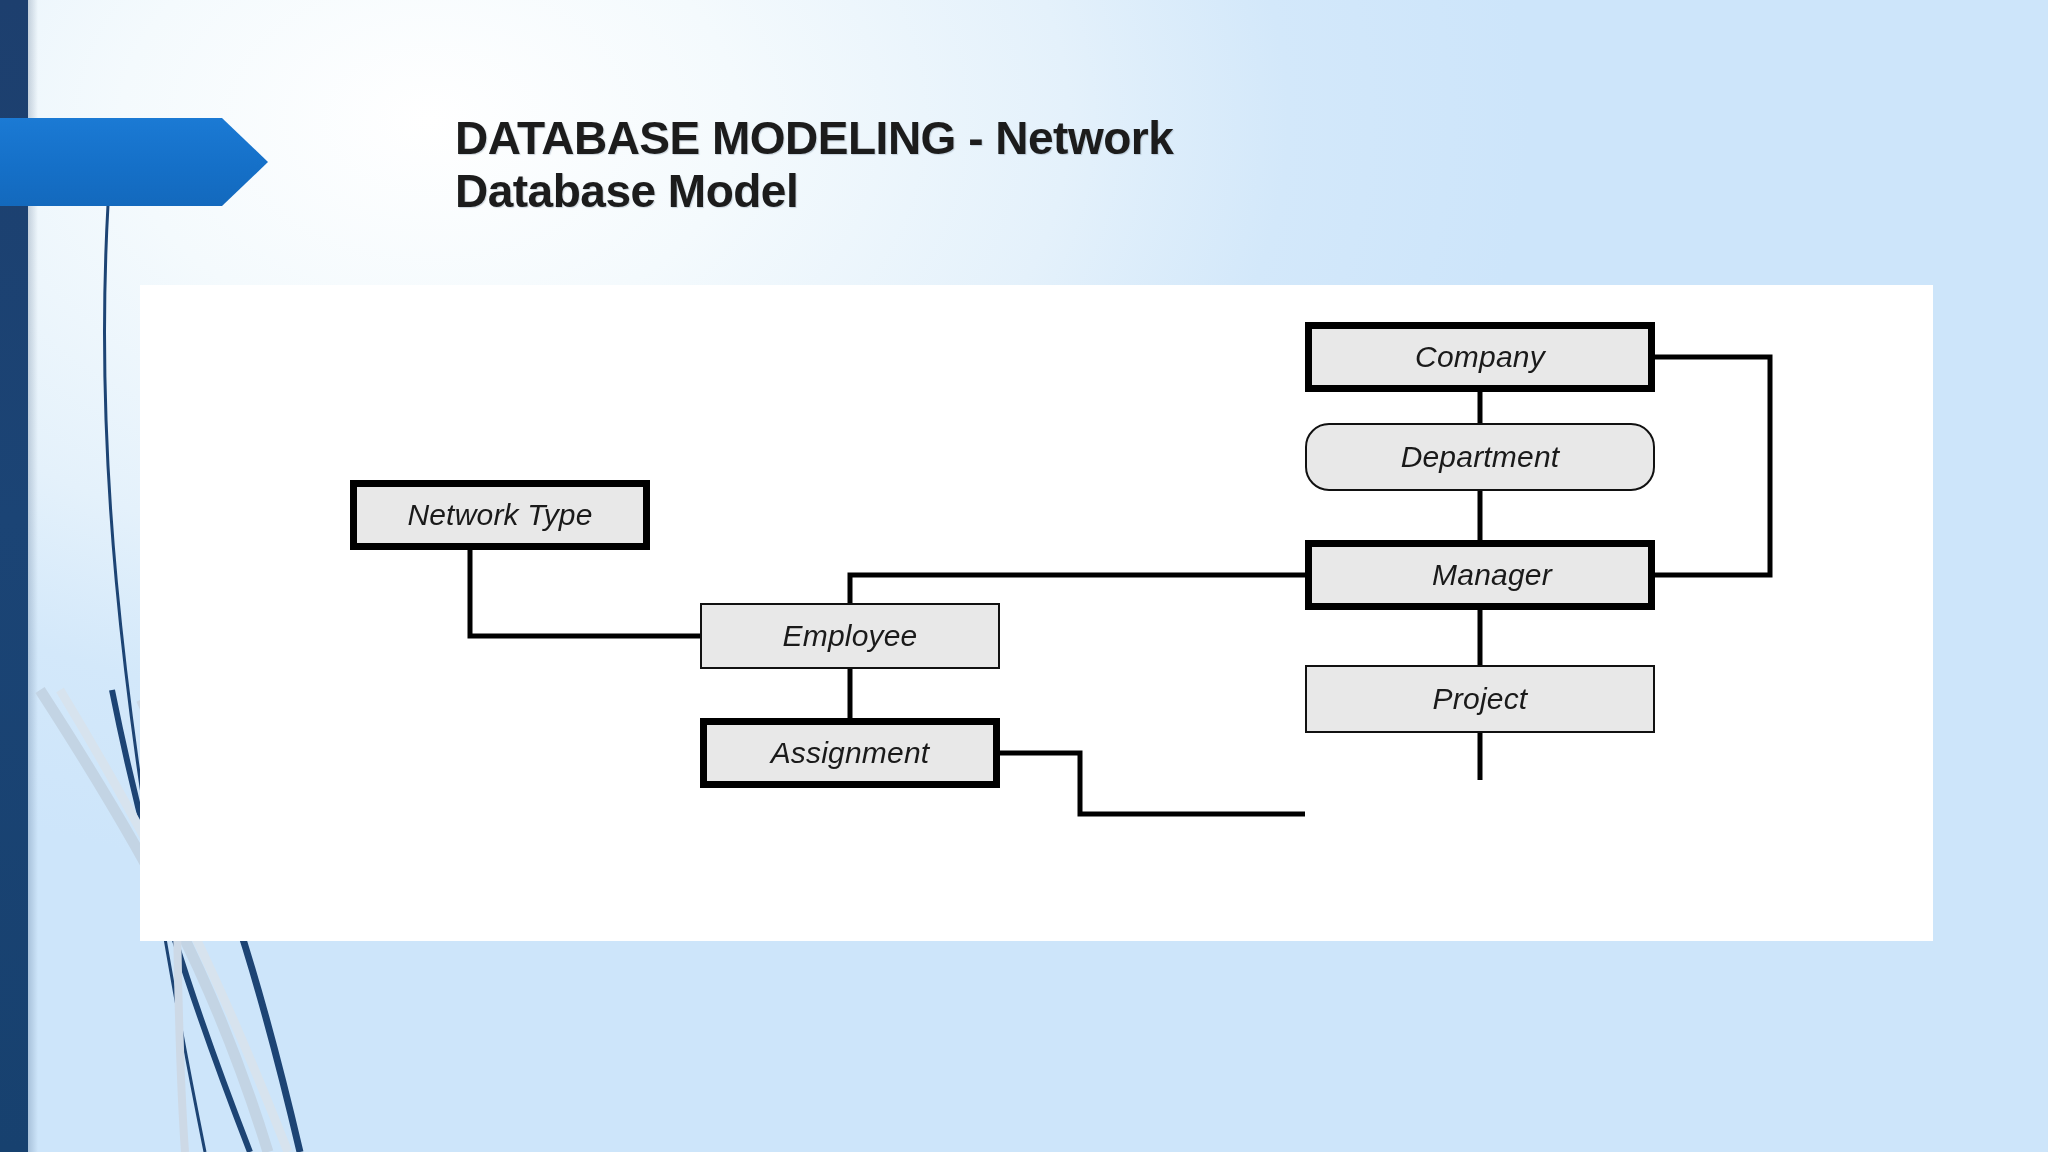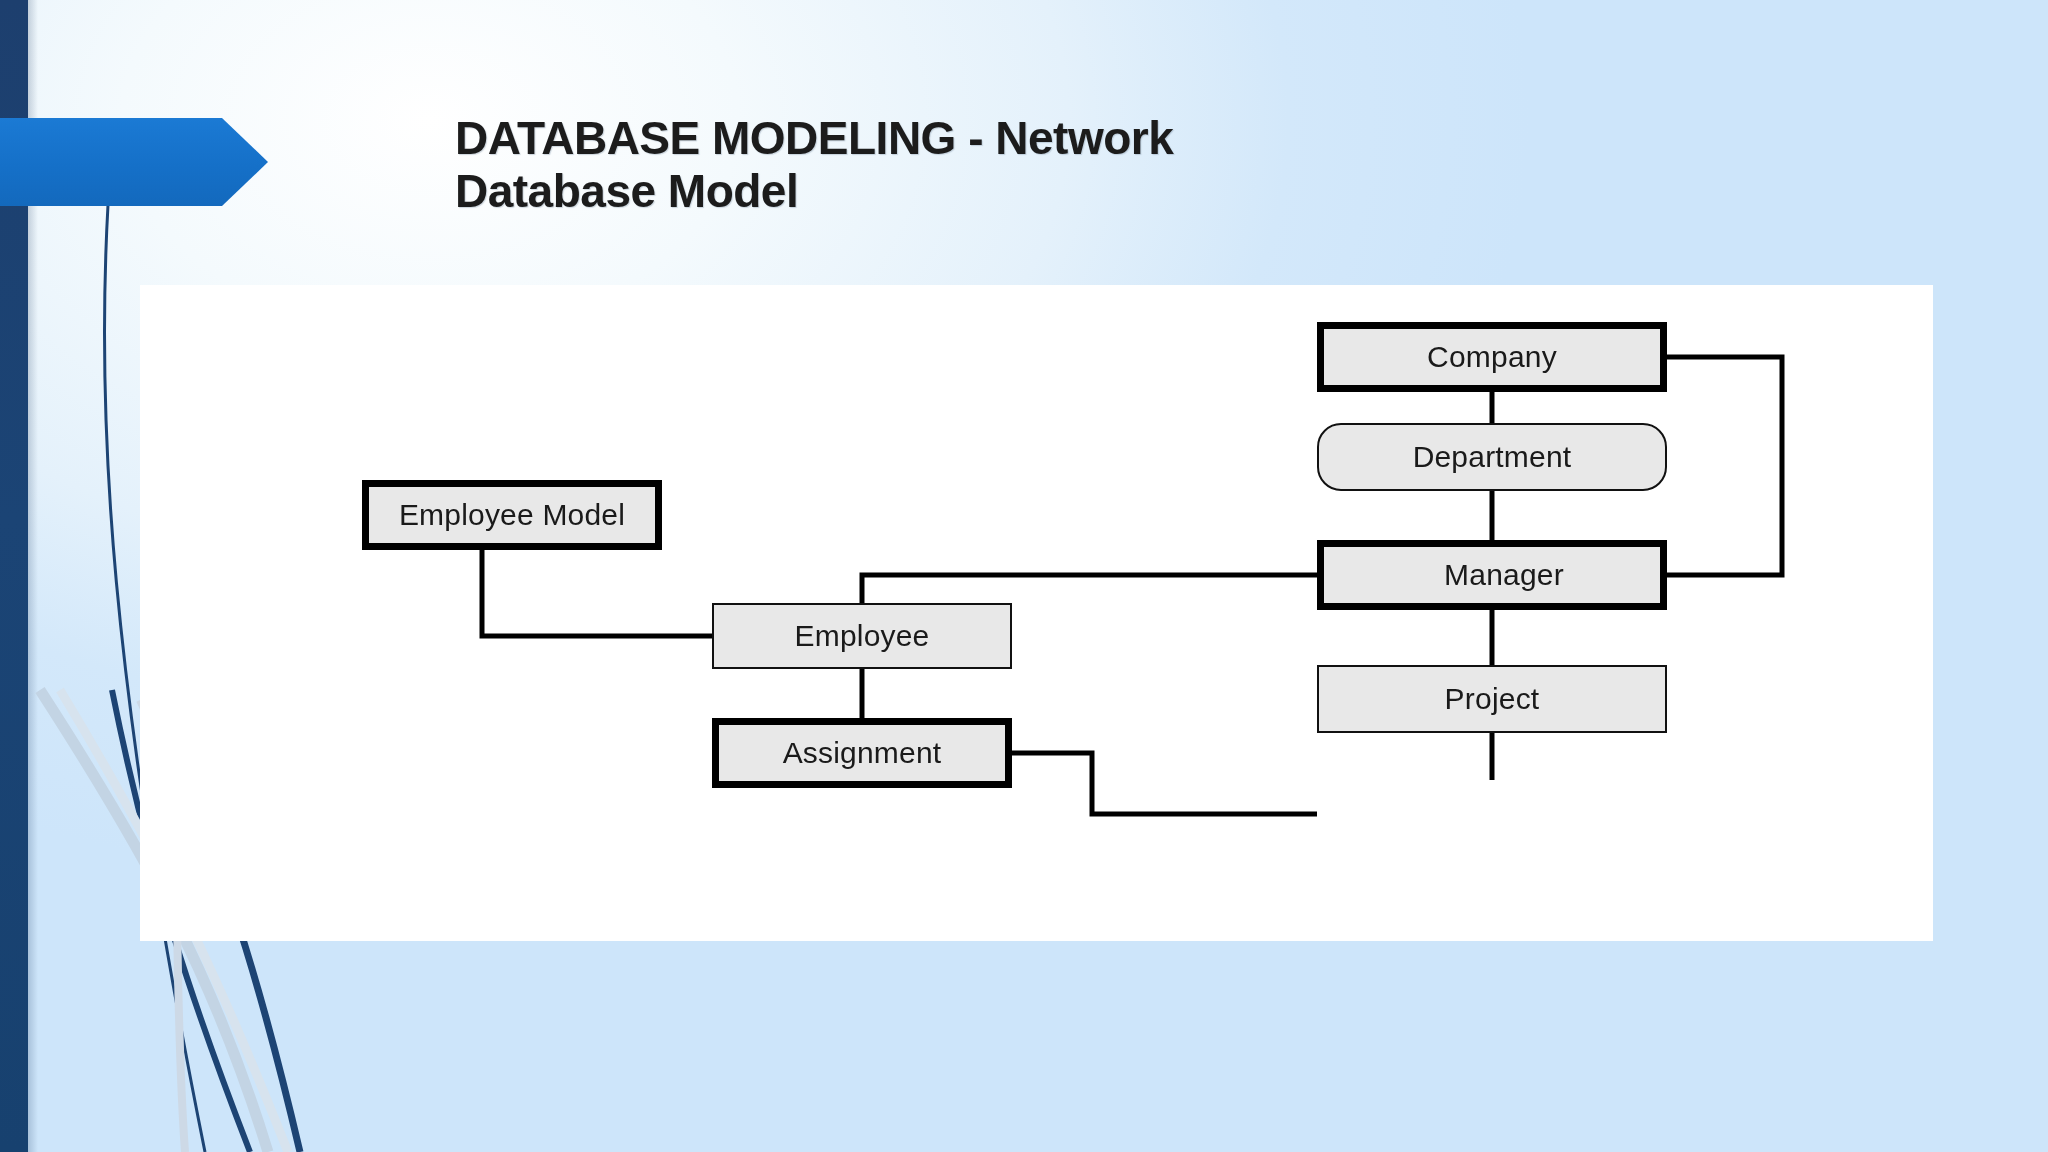--- a/index.html
+++ b/index.html
@@ -45,21 +45,21 @@
     text-shadow:1px 1px 1px rgba(120,140,160,.35);
   }
 
   
   .panel{
     position:absolute;left:140px;top:285px;width:1793px;height:656px;
     background:#ffffff;
   }
 
   
-  .diagram{position:absolute;left:12px;top:0;width:1793px;height:656px;}
+  .diagram{position:absolute;left:0;top:0;width:1793px;height:656px;font-style:italic;}
   .dg-svg{position:absolute;left:0;top:0;}
 
   .node{
     position:absolute;box-sizing:border-box;
     background:#e8e8e8;
     display:flex;align-items:center;justify-content:center;
     font-family:"Liberation Sans",sans-serif;
     font-size:30px;color:#1a1a1a;
     letter-spacing:.2px;
   }
@@ -122,21 +122,21 @@
         <div class="node thin" style="left: 1165px; top: 138px; width: 350px; height: 68px; border-radius: 24px;">
           <span>Department</span>
         </div>
         <div class="node thick" style="left: 1165px; top: 255px; width: 350px; height: 70px; padding-left: 24px;">
           <span>Manager</span>
         </div>
         <div class="node thin" style="left: 1165px; top: 380px; width: 350px; height: 68px;">
           <span>Project</span>
         </div>
         <div class="node thick" style="left: 210px; top: 195px; width: 300px; height: 70px;">
-          <span>Employee Model</span>
+          <span>Network Type</span>
         </div>
         <div class="node thin" style="left: 560px; top: 318px; width: 300px; height: 66px; justify-content: center;">
           <span>Employee</span>
         </div>
         <div class="node thick" style="left: 560px; top: 433px; width: 300px; height: 70px;">
           <span>Assignment</span>
         </div>
       </div>
   </div>
 

